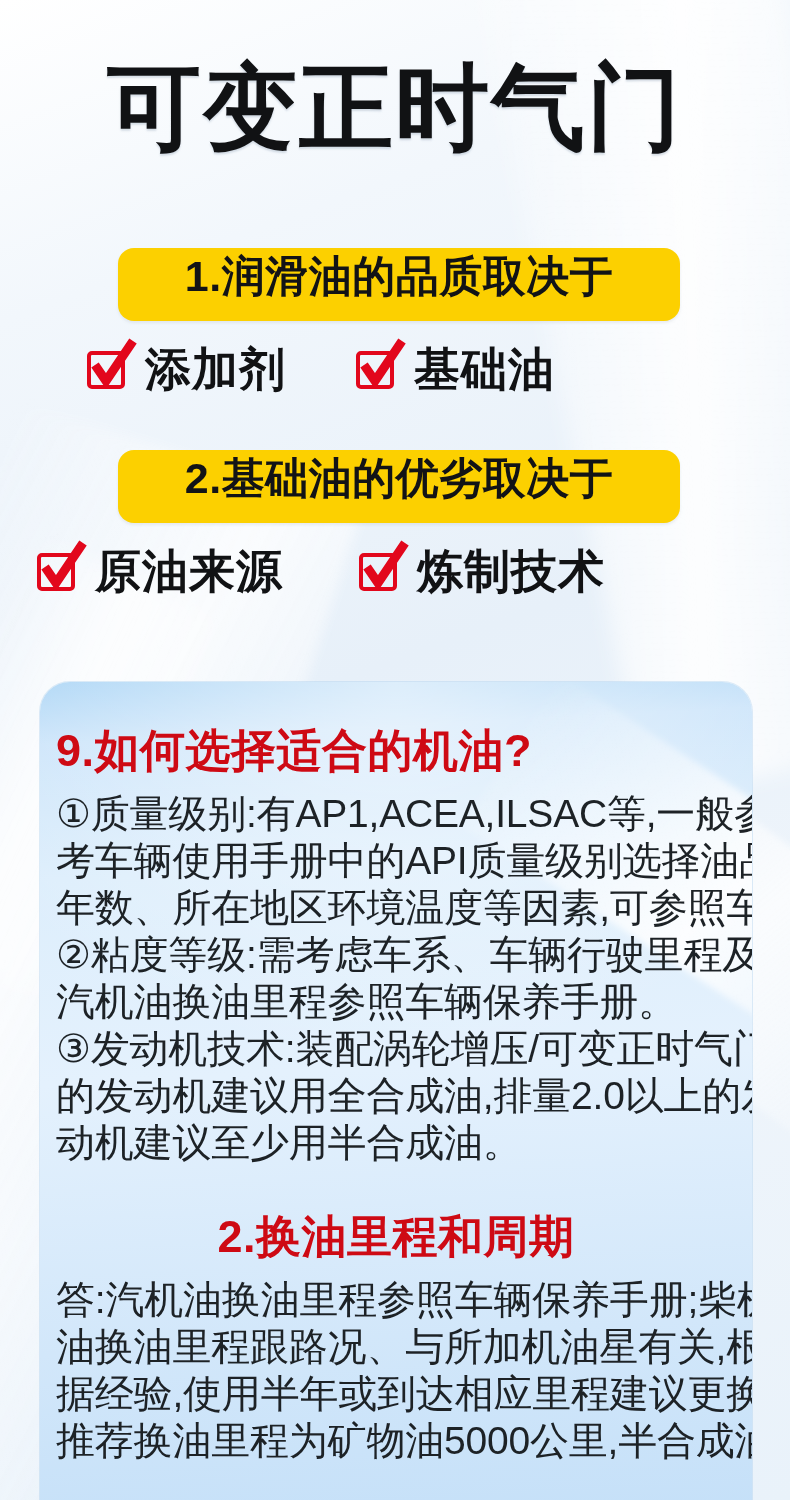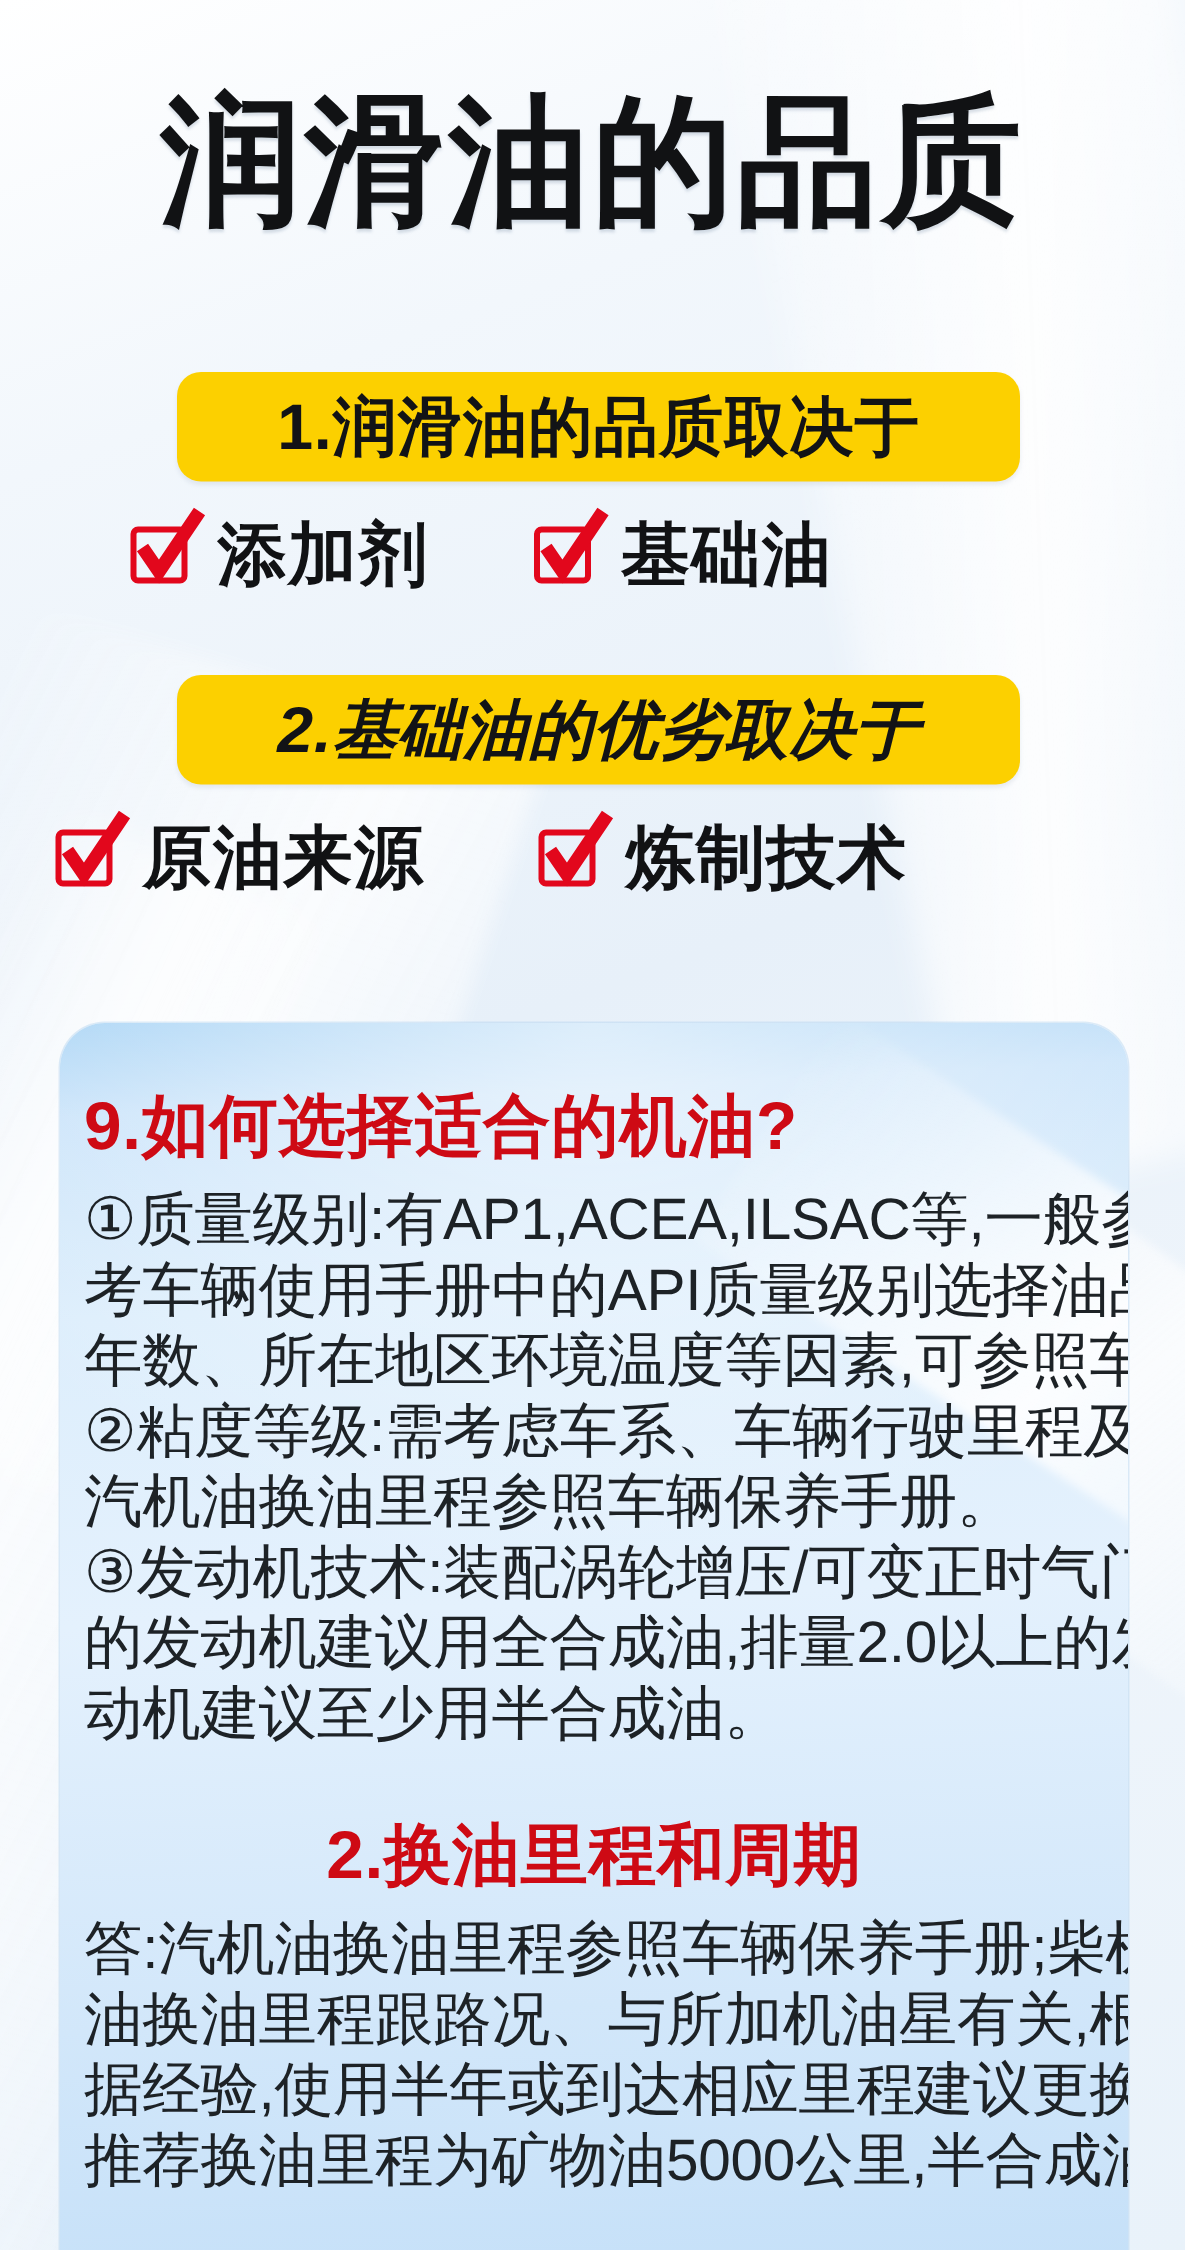--- a/index.html
+++ b/index.html
@@ -85,26 +85,25 @@
 
   
   .banner {
     position: absolute;
     left: 118px;
     width: 562px;
     height: 73px;
     background: #fcd000;
     border-radius: 16px;
     display: flex;
-    align-items: center;
     justify-content: center;
     box-shadow: 0 2px 3px rgba(150,160,175,.18);
   }
   .banner-1 { top: 248px; }
-  .banner-2 { top: 450px; font-style: italic; }
+  .banner-2 { top: 450px; }
   .banner-text {
     font-size: 43px;
     font-weight: 900;
     color: #121316;
     letter-spacing: .5px;
     white-space: nowrap;
   }
 
   
   .check-row {
@@ -218,21 +217,21 @@
 </head>
 <body>
 
 <div id="page">
 
   <div class="bg-streak streak-a"></div>
   <div class="bg-streak streak-b"></div>
   <div class="bg-streak streak-d"></div>
   <div class="bg-streak streak-c"></div>
 
-  <div class="page-title">润滑油的品质</div>
+  <div class="page-title">可变正时气门</div>
 
   <div class="banner banner-1">
     <span class="banner-text">1.润滑油的品质取决于</span>
   </div>
 
   <div class="check-row check-row-1">
     <div class="check-item">
       <span class="checkbox-icon">
         <span class="box"></span>
         <svg viewBox="0 0 46 52" xmlns="http://www.w3.org/2000/svg" aria-hidden="true">

